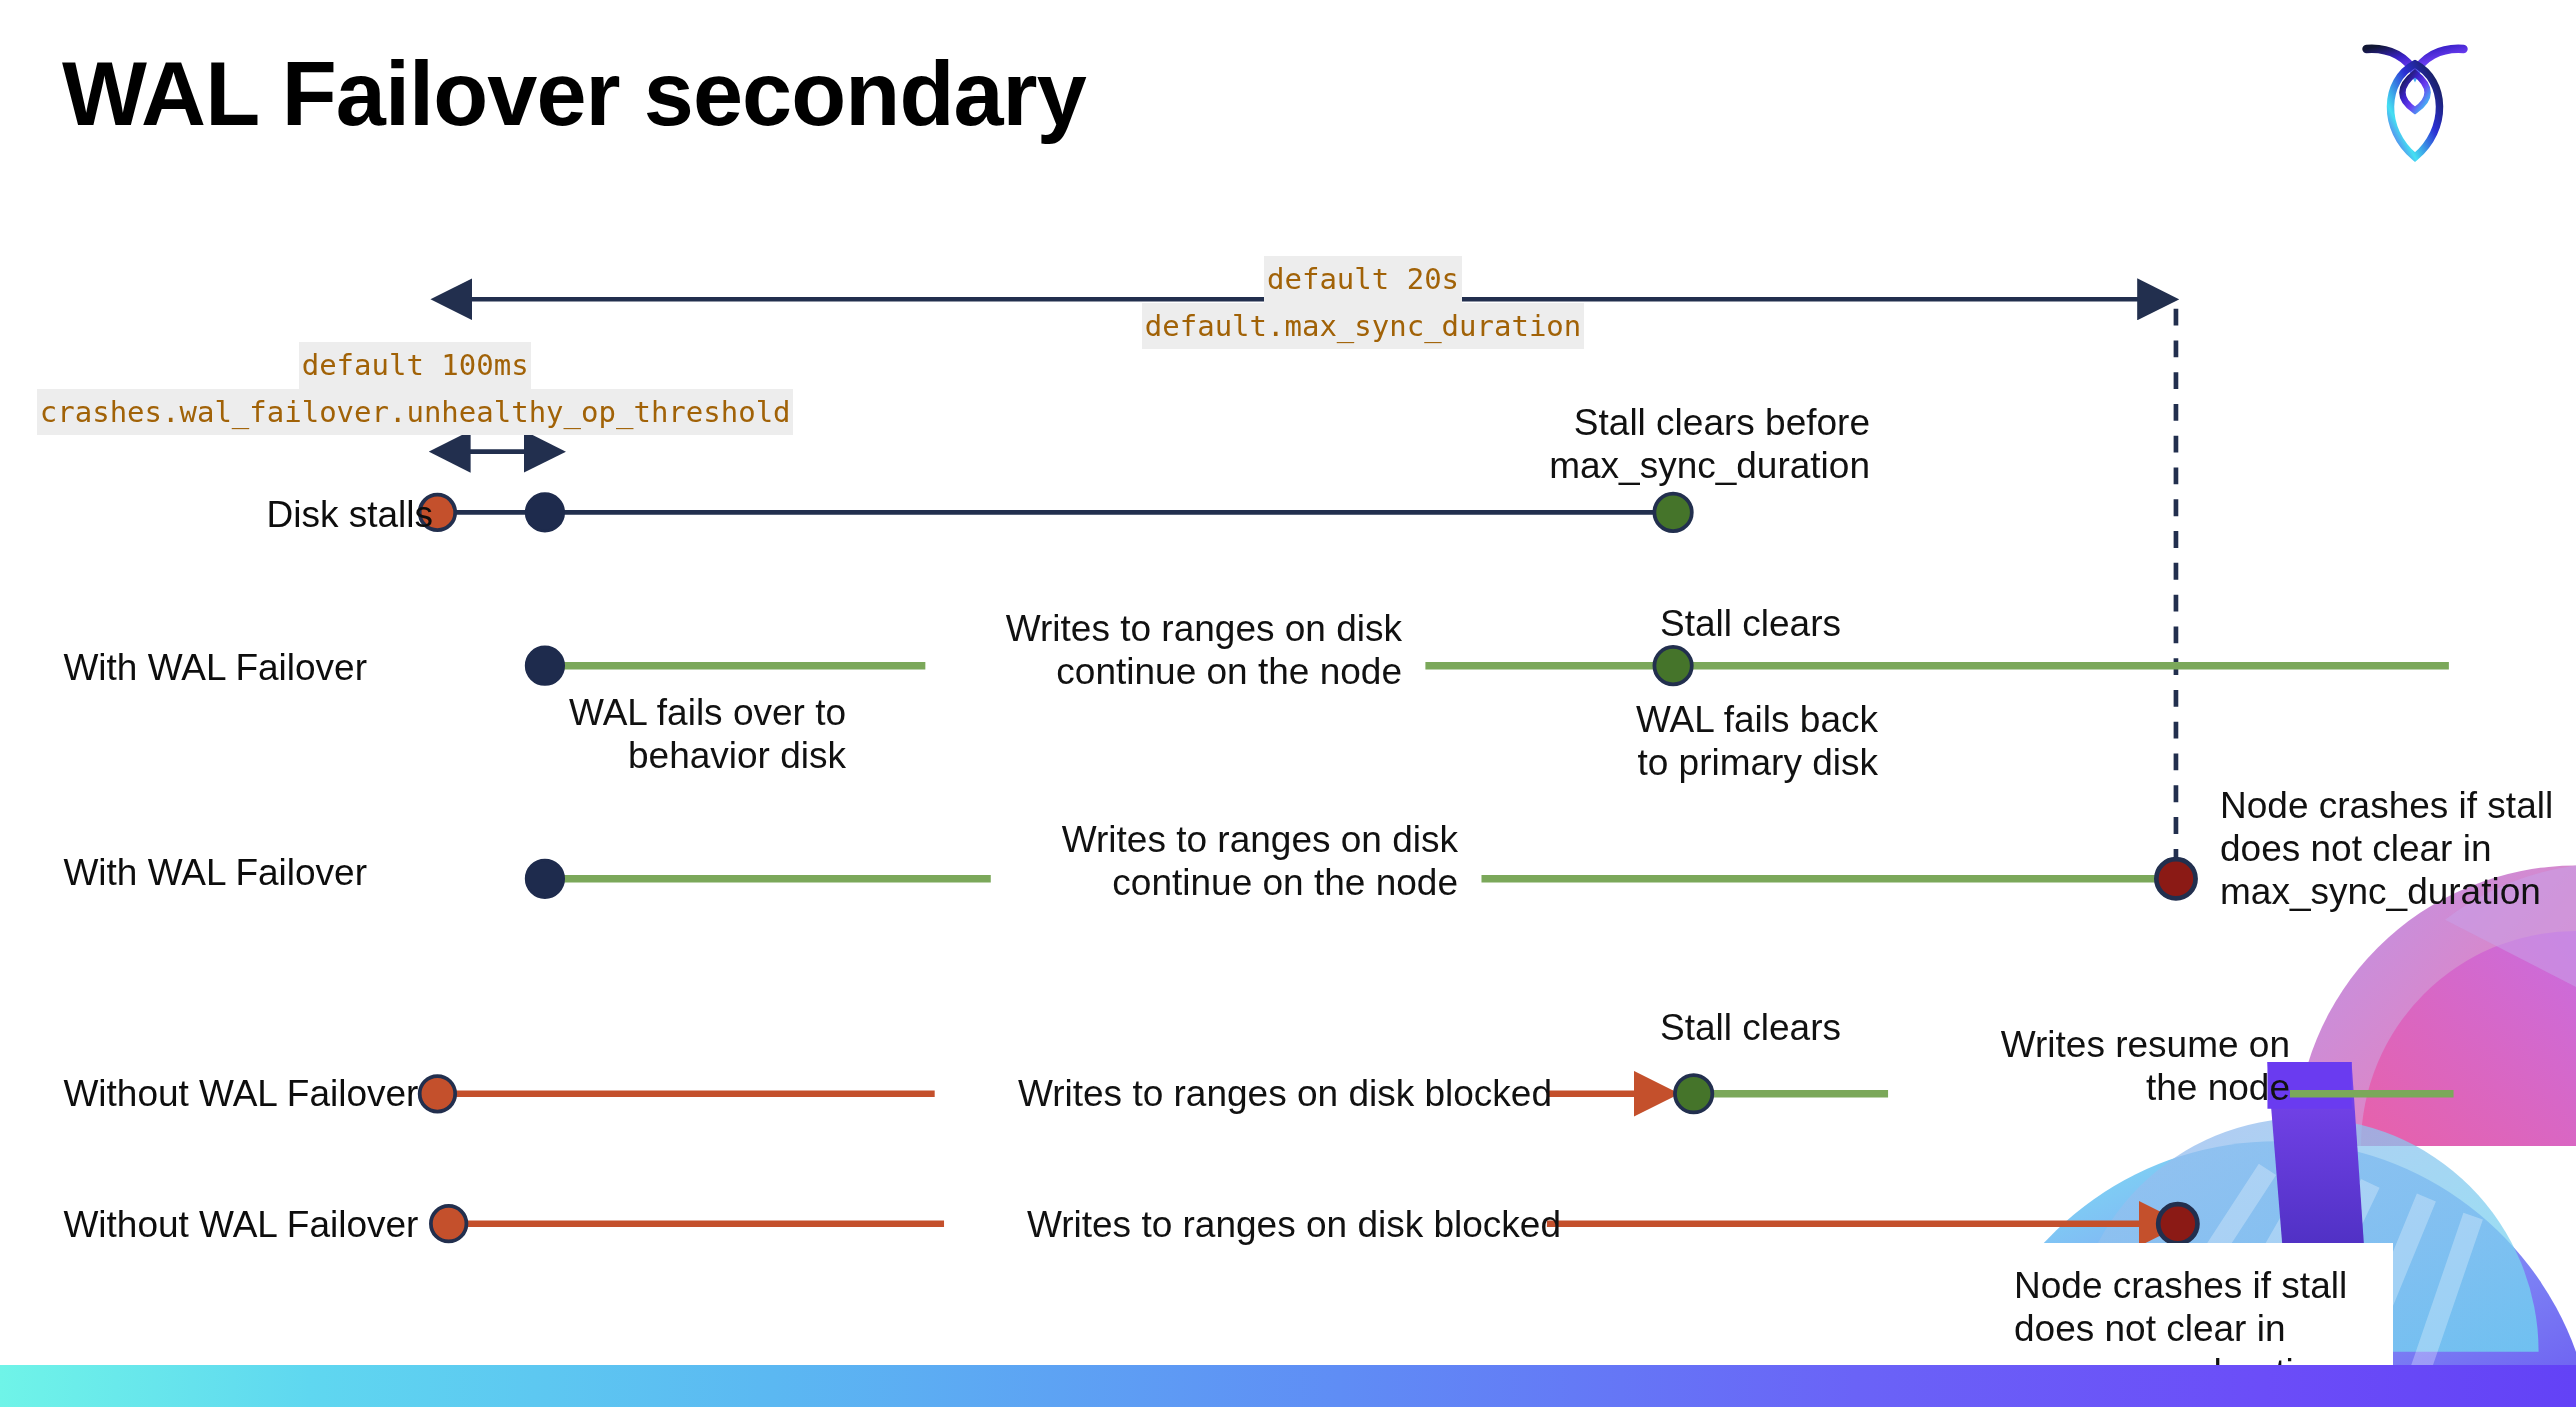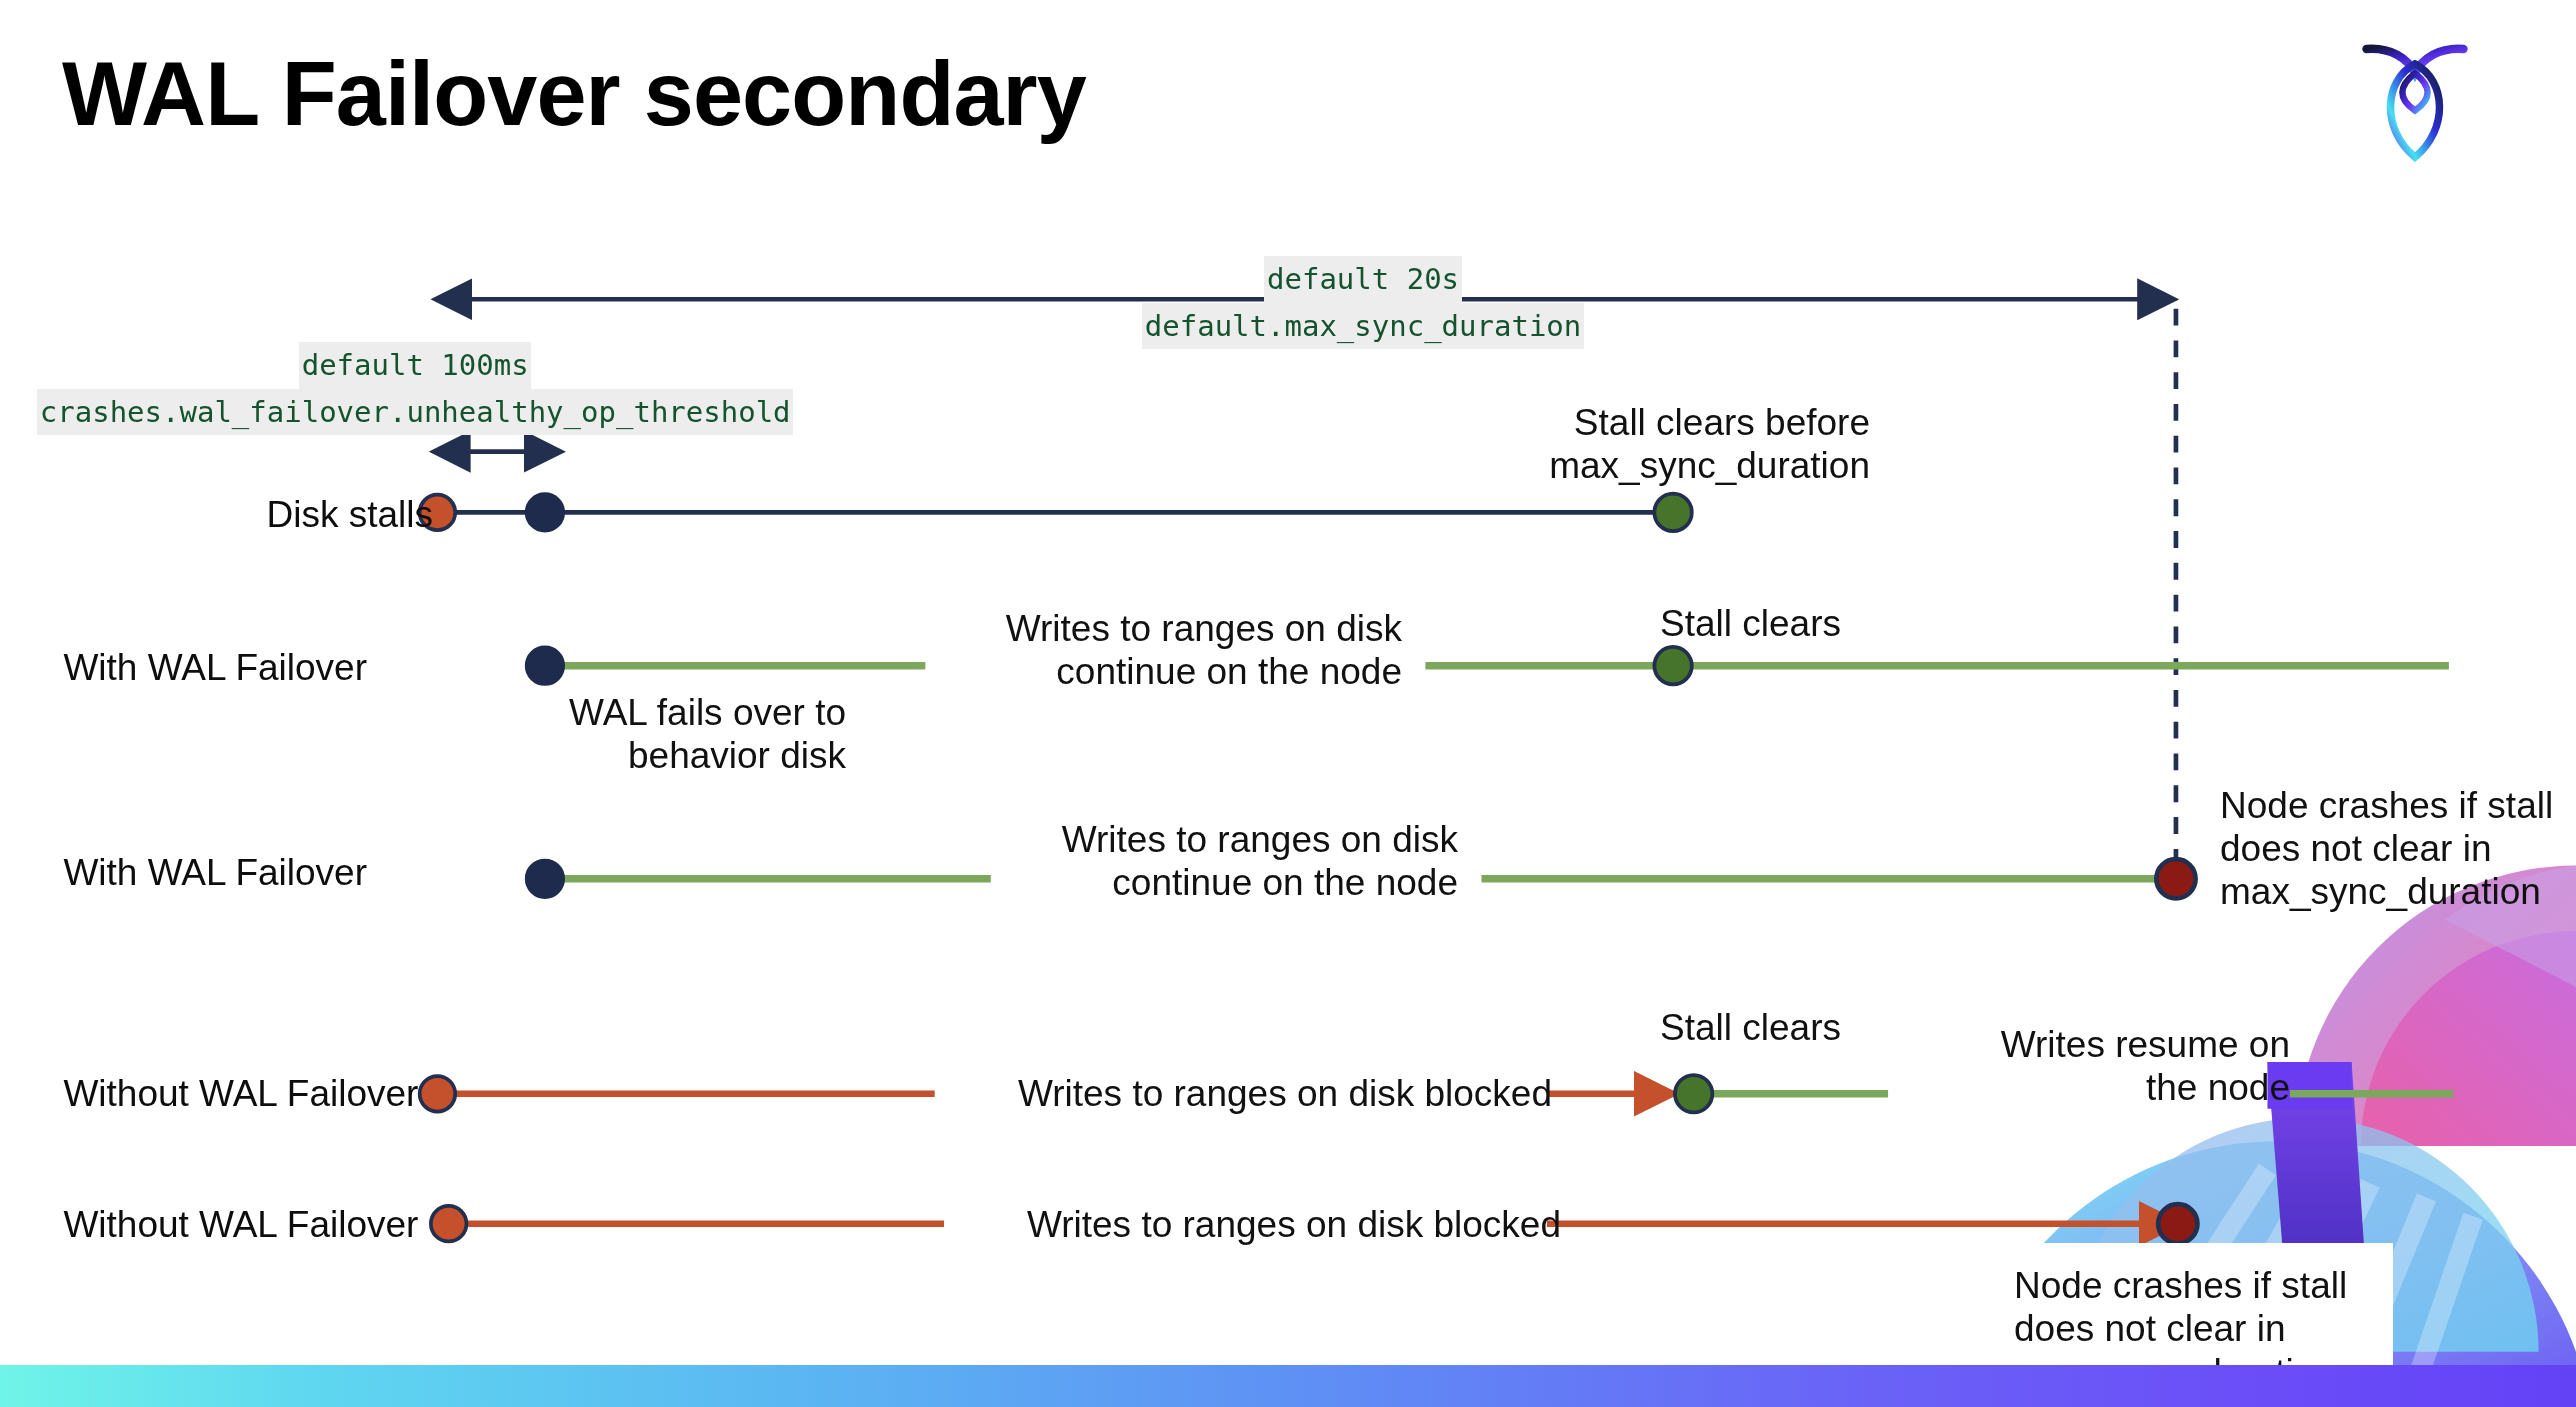--- a/index.html
+++ b/index.html
@@ -28,21 +28,21 @@
     position:absolute;left:0;bottom:0;width:100%;height:43px;
     background:linear-gradient(90deg,#6FF4E8 0%,#5FD7F0 12%,#5BB8F2 30%,#5F8DF5 52%,#6A63F7 72%,#6B4DF8 88%,#6342F6 100%);
   }
 
   
   .deco{position:absolute;right:0;bottom:0;width:748px;height:580px;pointer-events:none;}
 
   
   .code{
     font-family:"DejaVu Sans Mono","Liberation Mono",monospace;
-    background:#ededed;color:#14532d;
+    background:#ededed;color:#a16207;
     font-size:29px;line-height:1.48;
     white-space:pre;display:inline-block;
     padding:0.9px 1.9px;
   }
   .code-block{position:absolute;}
   .code-block .l{display:block;}
   .code-block .l span{display:inline-block;background:#ededed;padding:1.9px 2.8px;}
 
   
   .row-label{
@@ -222,20 +222,22 @@
   <div class="row-label" style="left:0px;top:1204px;width:411px;text-align:left;padding-left:23.4px;box-sizing:border-box;">Without WAL Failover</div>
 
   <div class="note" style="left:1477px;top:402px;width:393px;">Stall clears before
 max_sync_duration</div>
 
   <div class="note" style="left:916px;top:608px;width:486px;">Writes to ranges on disk
 continue on the node</div>
   <div class="note" style="left:1505px;top:603px;width:336px;">Stall clears</div>
   <div class="note" style="left:397px;top:692px;width:449px;">WAL fails over to
 behavior disk</div>
+  <div class="note" style="left:1467px;top:699px;width:411px;">WAL fails  back
+to primary disk</div>
 
   <div class="note" style="left:972px;top:819px;width:486px;">Writes to ranges on disk
 continue on the node</div>
   <div class="note left" style="left:2220px;top:785px;width:374px;">Node crashes if stall
 does not clear in
 max_sync_duration</div>
 
   <div class="note" style="left:935px;top:1073px;width:617px;">Writes to ranges on disk  blocked</div>
   <div class="note" style="left:1467px;top:1007px;width:374px;">Stall clears</div>
   <div class="note" style="left:1879px;top:1024px;width:411px;">Writes resume on

